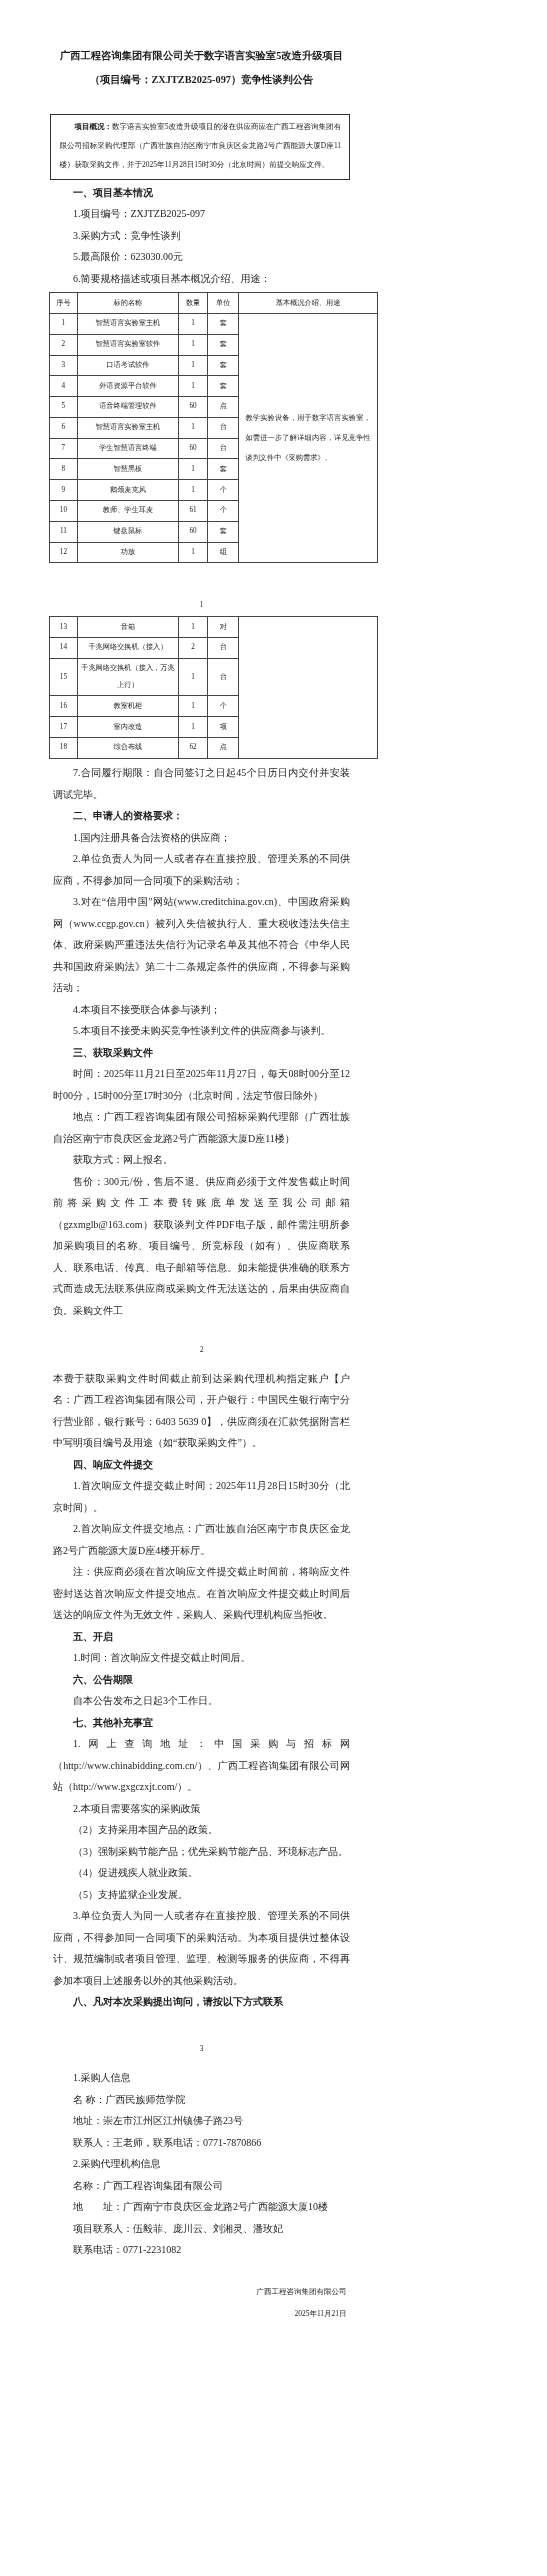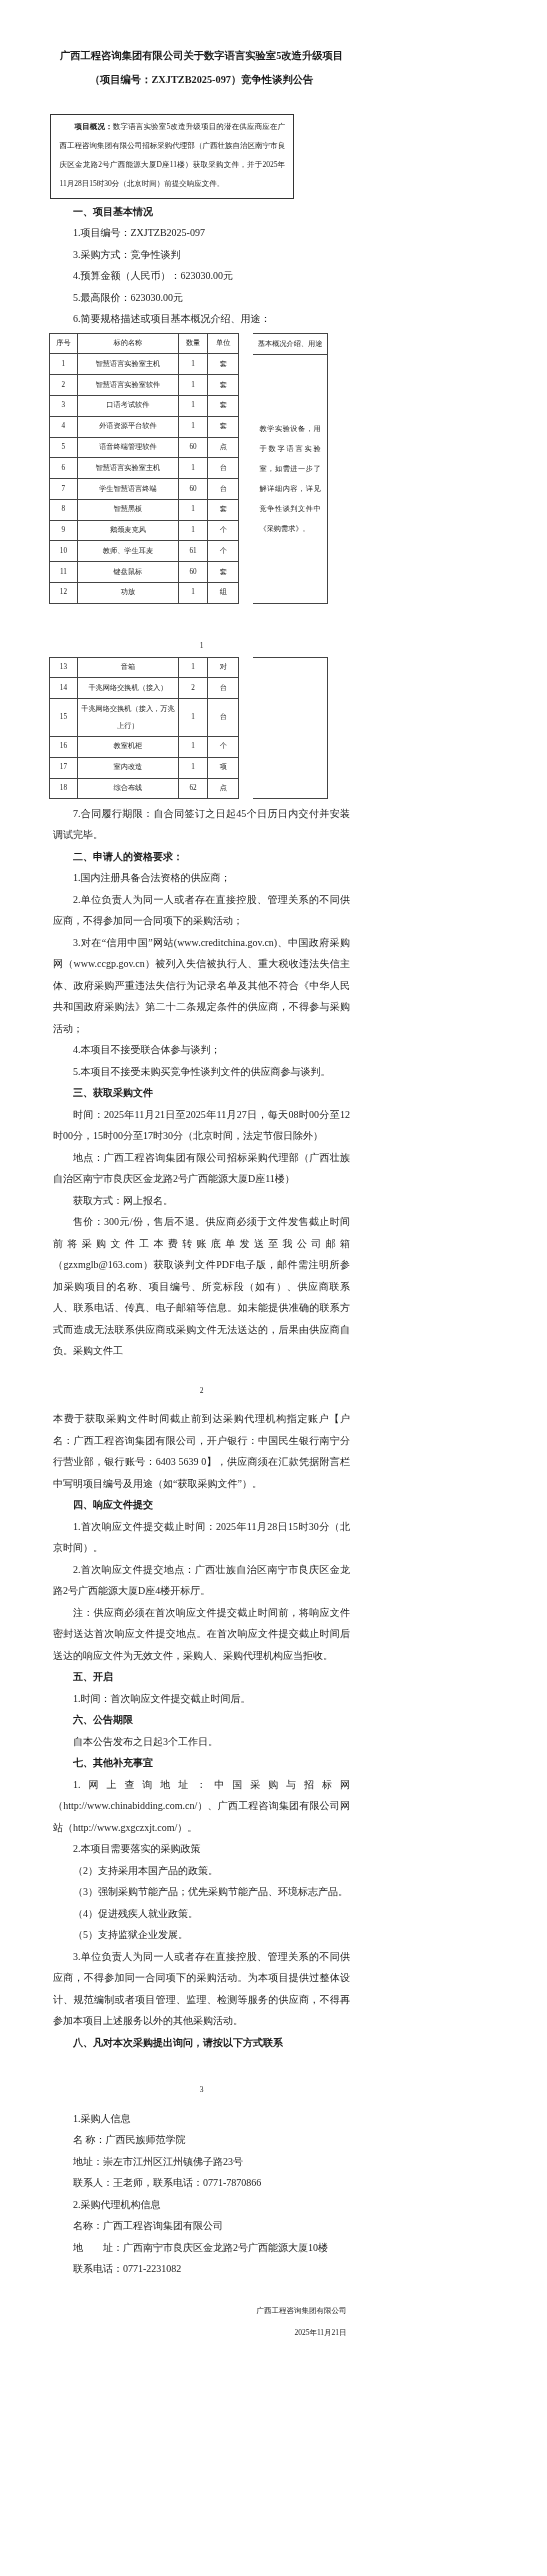--- a/index.html
+++ b/index.html
@@ -4,30 +4,30 @@
 <style>
   html,body{margin:0;padding:0;}
   body{
     width:548px;height:2576px;overflow:hidden;background:#ffffff;
     font-family:"Liberation Serif","DejaVu Serif",serif;color:#1c1c1c;
   }
   .page{margin-top:44px;}
   .content{margin-left:53px;width:297px;}
   .title{font-size:10.3px;font-weight:bold;text-align:center;line-height:24px;margin:0;}
   .obox{
-    margin-top:22px;margin-left:-2.7px;width:244px;box-sizing:border-box;
+    margin-top:22px;margin-left:-2.7px;width:300px;box-sizing:border-box;
     border:1px solid #333;padding:2.1px 8.2px 4.8px 8.2px;
   }
   .obox p{font-size:7.5px;line-height:19px;text-indent:2em;text-align:justify;margin:0;}
   .para{font-size:10px;line-height:21.5px;text-indent:2em;text-align:justify;margin:0;}
   .bold{font-weight:bold;}
   .flush{text-indent:0;}
   .group1{margin-top:2.1px;}
   .group2{margin-top:3.4px;}
-  .tblwrap{display:flex;width:279px;margin-left:-4.1px;box-sizing:border-box;gap:14px;}
+  .tblwrap{display:flex;width:329px;margin-left:-4.1px;box-sizing:border-box;}
   .tblwrap.t1{margin-top:2.7px;}
   .itable{border-collapse:collapse;table-layout:fixed;width:190px;flex:0 0 190px;}
   .itable th,.itable td{
     border:0.7px solid #444;font-size:7.2px;font-weight:normal;text-align:center;
     vertical-align:middle;padding:1.4px 2.1px;line-height:17px;height:18.5px;box-sizing:border-box;
   }
   .itable th{height:18px;}
   .c-no{width:28px;}.c-name{width:101px;}.c-qty{width:29.4px;}.c-unit{width:31px;}
   .notecol{flex:1;border:0.7px solid #444;border-left:none;display:flex;flex-direction:column;box-sizing:border-box;}
   .noteheader{height:20px;border-bottom:0.7px solid #444;display:flex;align-items:center;justify-content:center;font-size:7.2px;}
@@ -53,21 +53,20 @@
     <div class="obox">
       <p><span class="bold">项目概况：</span><span>数字语言实验室5改造升级项目的潜在供应商应在广西工程咨询集团有限公司招标采购代理部（广西壮族自治区南宁市良庆区金龙路2号广西能源大厦D座11楼）获取采购文件，并于2025年11月28日15时30分（北京时间）前提交响应文件。</span></p>
     </div>
 
     <div class="group1">
       <p class="para bold">一、项目基本情况</p>
       <div>
 
       <p class="para">1.项目编号：ZXJTZB2025-097</p>
           <p class="para">3.采购方式：竞争性谈判</p>
-          <p class="para">4.预算金额（人民币）：623030.00元</p>
           <p class="para">5.最高限价：623030.00元</p>
           <p class="para">6.简要规格描述或项目基本概况介绍、用途：</p>
         </div>
     </div>
 
     <div class="tblwrap t1">
       <table class="itable">
         <colgroup>
             <col class="c-no">
             <col class="c-name">
@@ -304,20 +303,21 @@
 
     <div>
 
     <p class="para">1.采购人信息</p>
         <p class="para">名 称：广西民族师范学院</p>
         <p class="para">地址：崇左市江州区江州镇佛子路23号</p>
         <p class="para">联系人：王老师，联系电话：0771-7870866</p>
         <p class="para">2.采购代理机构信息</p>
         <p class="para">名称：广西工程咨询集团有限公司</p>
         <p class="para">地　　址：广西南宁市良庆区金龙路2号广西能源大厦10楼</p>
+        <p class="para">项目联系人：伍毅菲、庞川云、刘湘灵、潘玫妃</p>
         <p class="para">联系电话：0771-2231082</p>
       </div>
 
     <div class="sig">
       <p>广西工程咨询集团有限公司</p>
       <p>2025年11月21日</p>
     </div>
 
   </div>
 </div>

